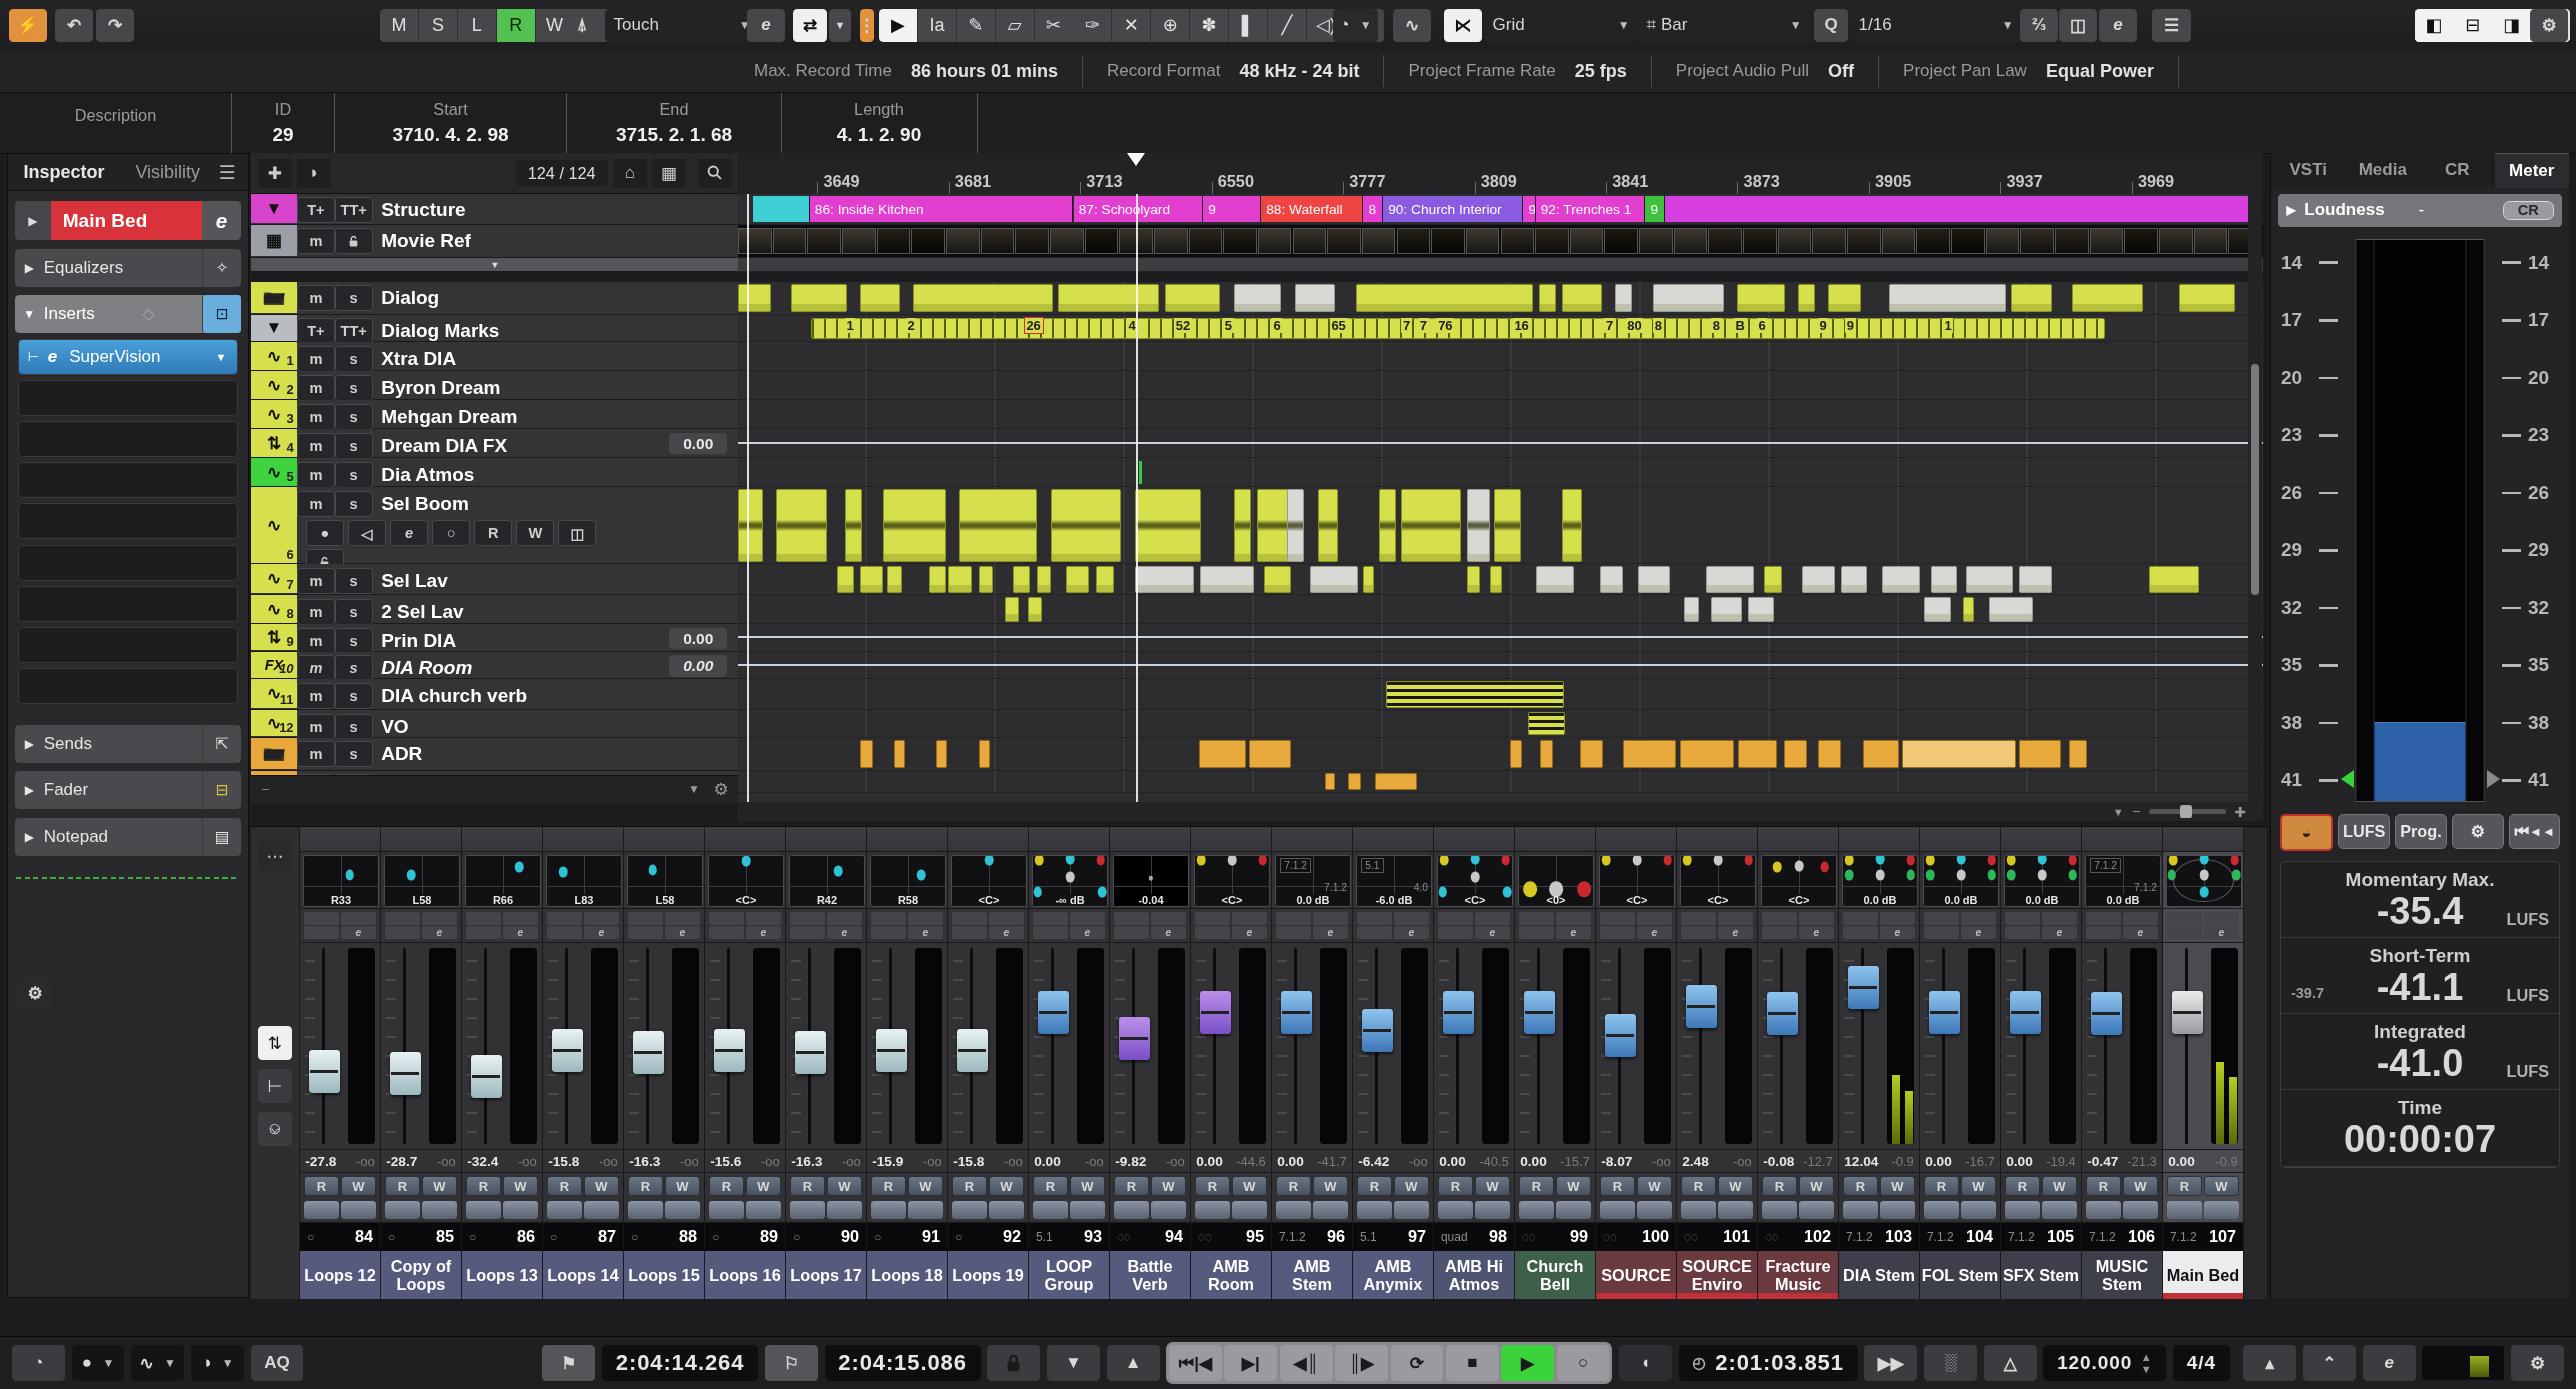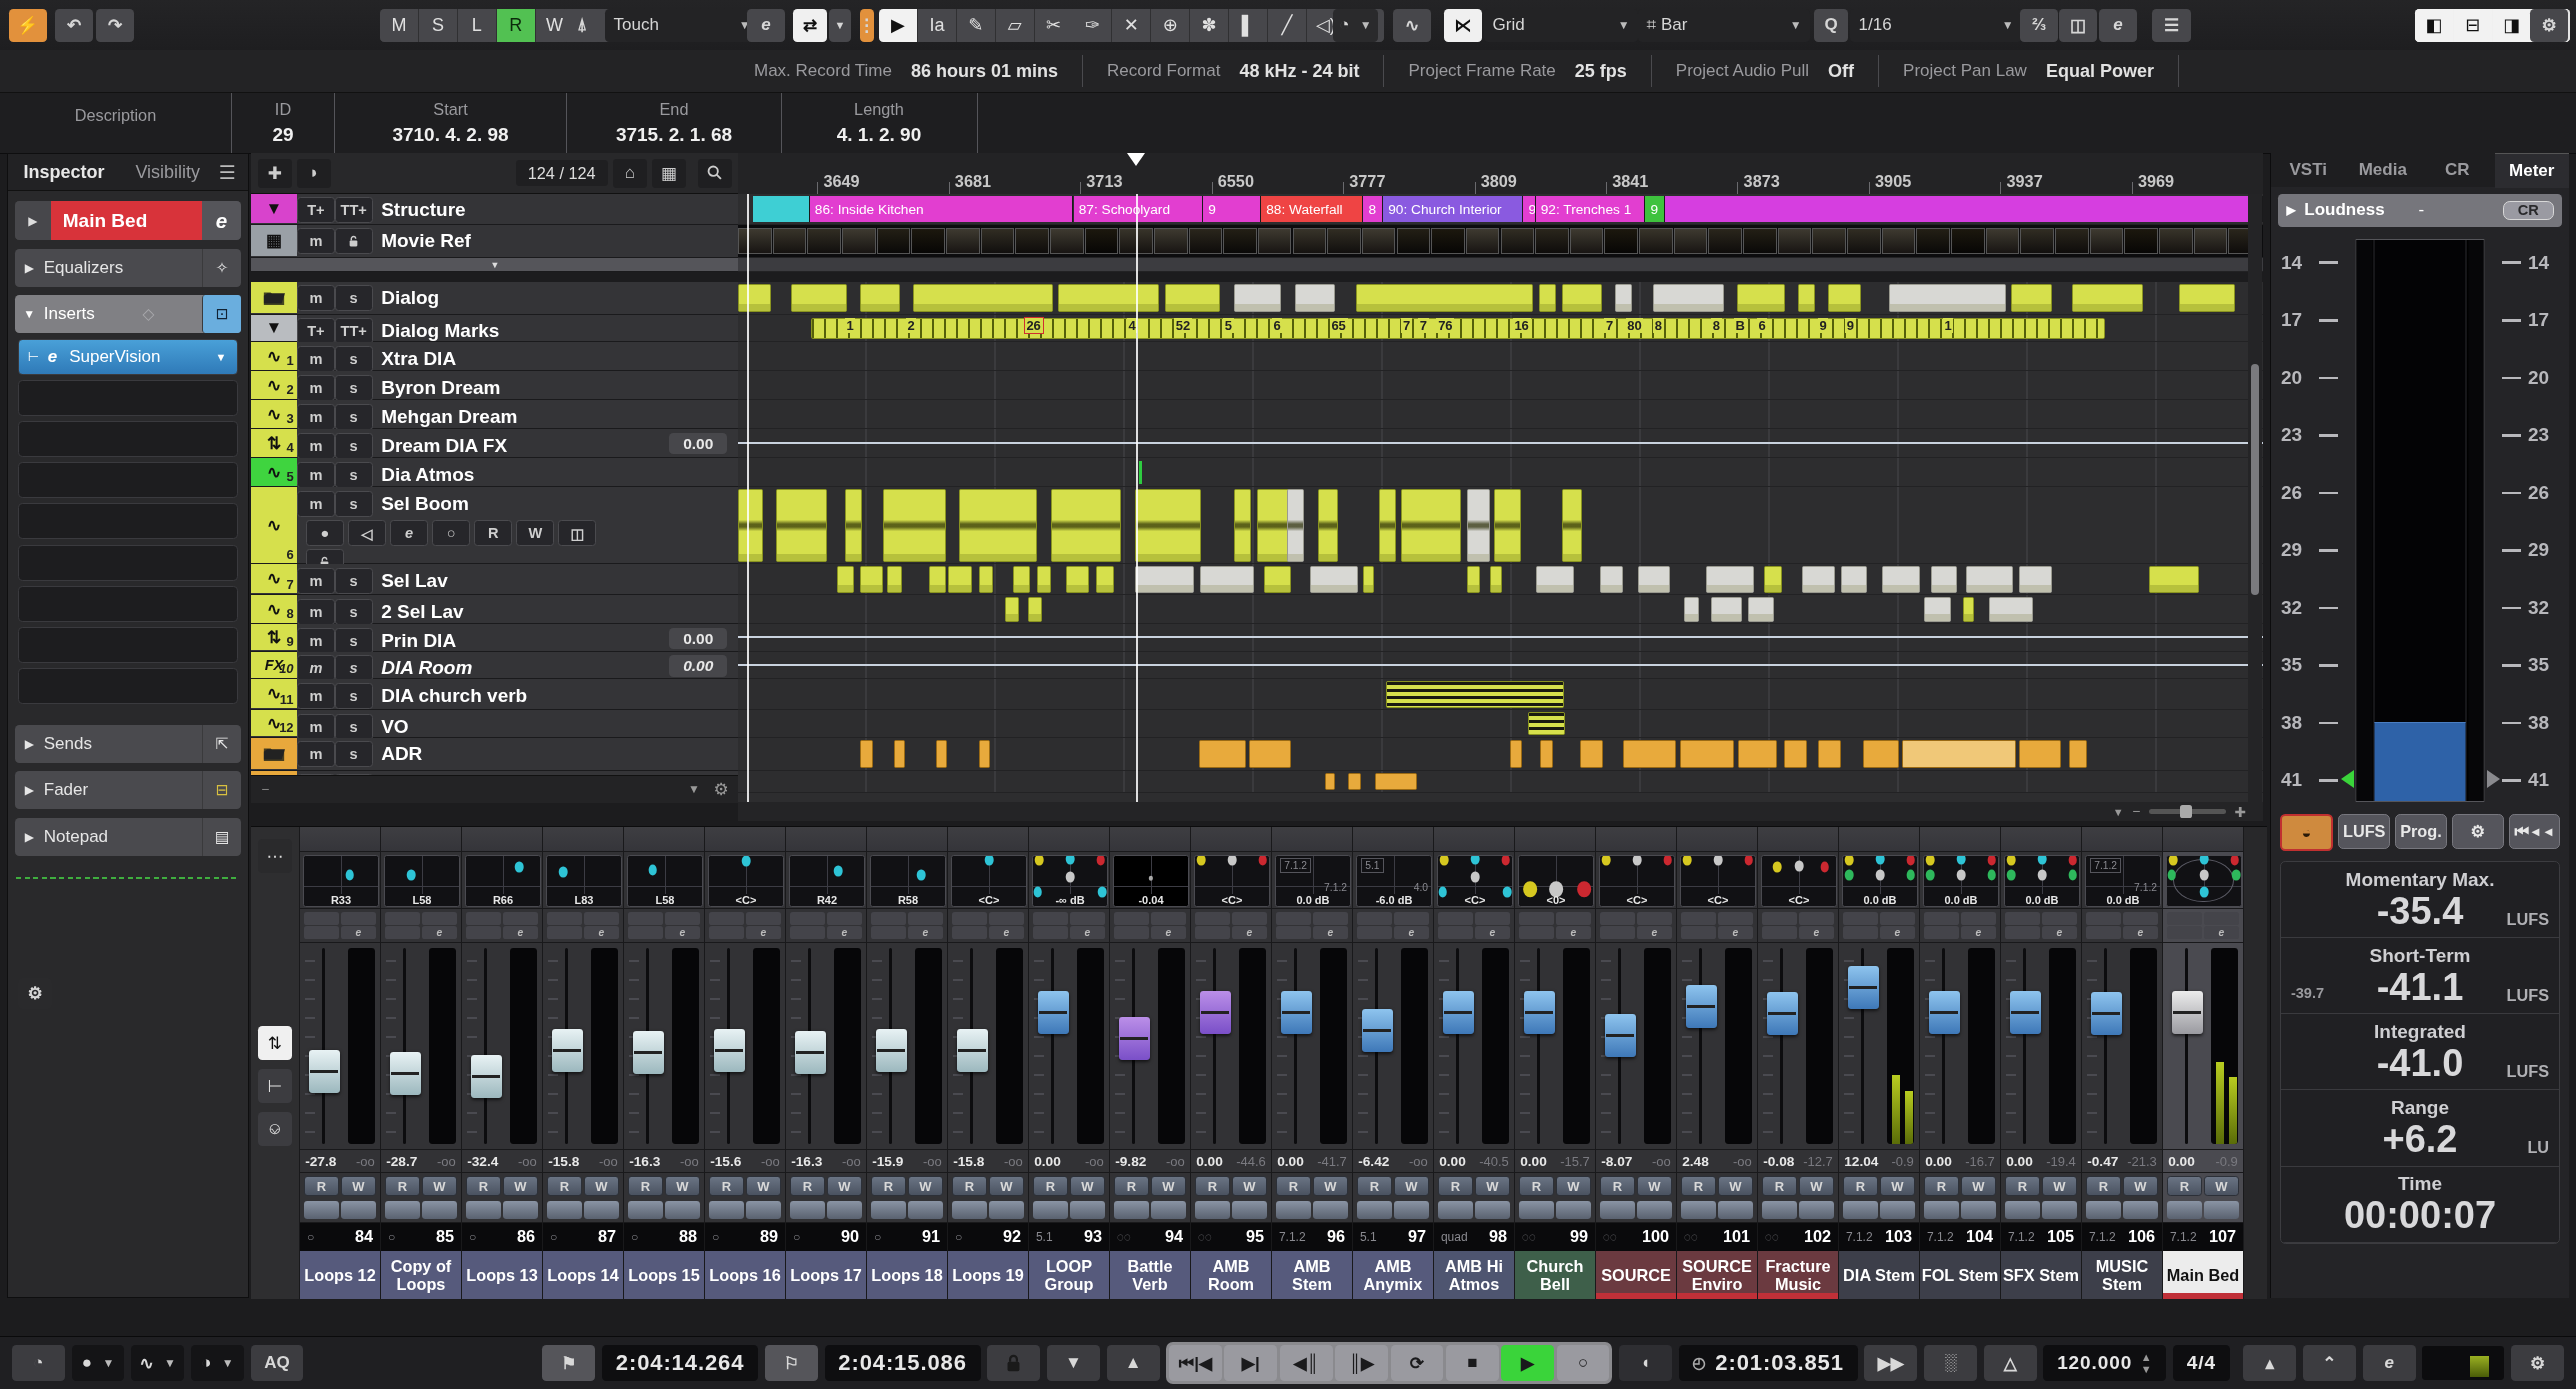--- a/index.html
+++ b/index.html
@@ -1864,26 +1864,20 @@
           <span class="su">LUFS</span>
           <span class="ss">-39.7</span>
         </div>
         <div class="stat">
           <div class="sl">Integrated</div>
           <div class="sv">-41.0</div>
           <span class="su">LUFS</span>
           <span class="ss"></span>
         </div>
         <div class="stat">
-          <div class="sl">Range</div>
-          <div class="sv">+6.2</div>
-          <span class="su">LU</span>
-          <span class="ss"></span>
-        </div>
-        <div class="stat">
           <div class="sl">Time</div>
           <div class="sv">00:00:07</div>
           <span class="su"></span>
           <span class="ss"></span>
         </div>
       </div>
 </div>
 
 <div class="abs" id="tabsrow">
   <span class="ztab active" style="margin-left:26px;">Track</span>

